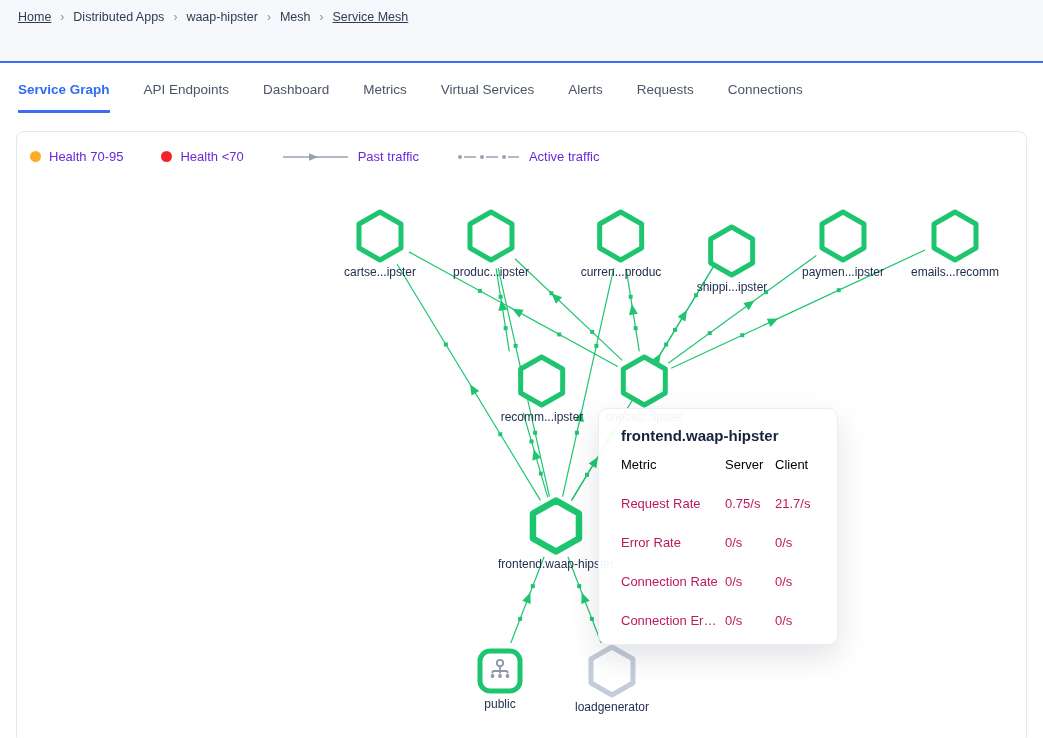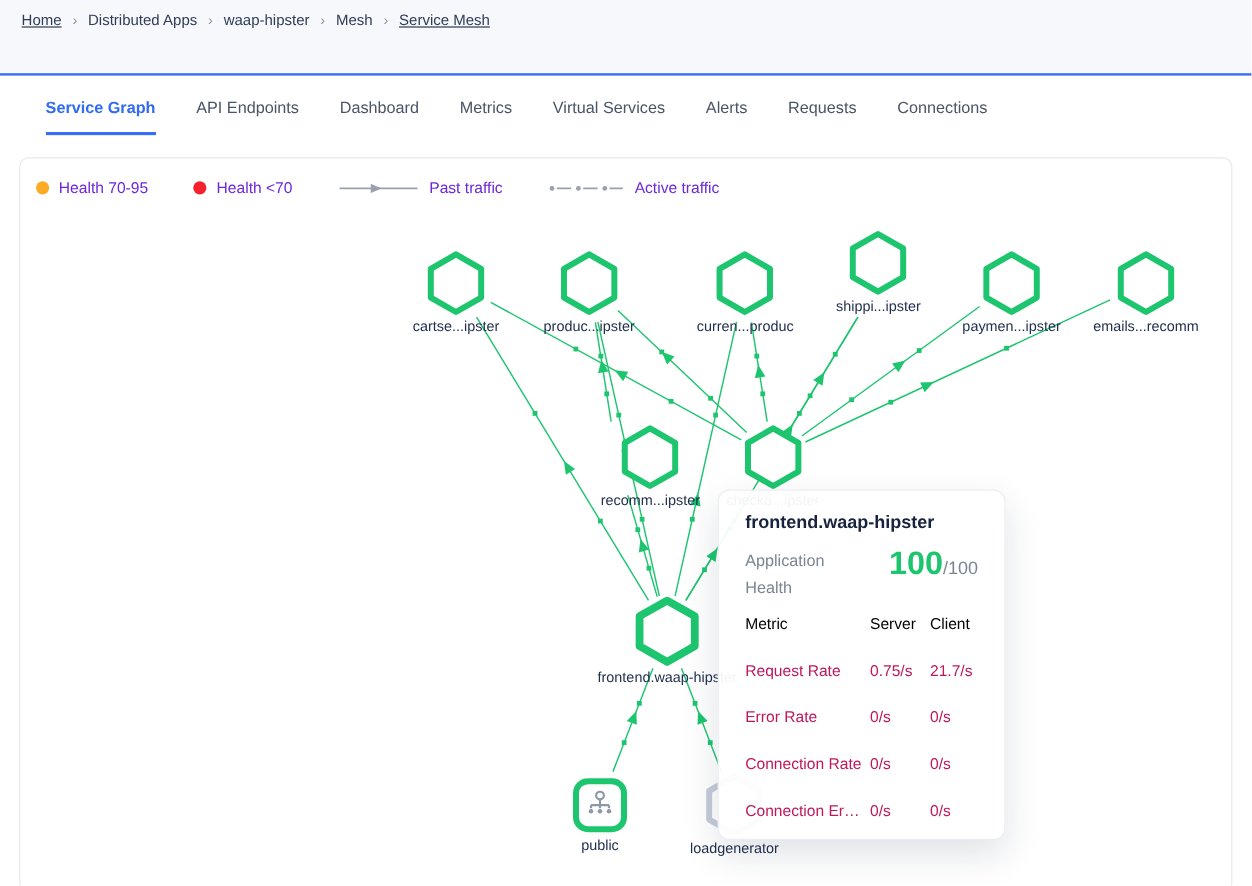--- a/index.html
+++ b/index.html
@@ -10,21 +10,21 @@
   .header { position:absolute; top:0; left:0; right:0; height:63px;
     background:#f7f8fb; border-bottom:2px solid #3b6cf4; padding:10px 0 0 18px; }
   .breadcrumb { display:flex; align-items:center; gap:9px; font-size:12.5px; color:#2e3c55; }
   .breadcrumb .crumb { cursor:default; }
   .breadcrumb .crumb.link { text-decoration:underline; cursor:pointer; }
   .breadcrumb .sep { color:#8b93a3; font-size:12px; }
   .page-title { margin-top:7px; font-size:19px; font-weight:600; color:#1b2b4d; }
 
   
   .tabs { position:absolute; top:65px; left:0; right:0; height:64px;
-    display:flex; align-items:flex-start; gap:34px; padding:17px 18px 0 18px; background:#fff;margin-left:20px; }
+    display:flex; align-items:flex-start; gap:34px; padding:17px 18px 0 18px; background:#fff; }
   .tab { font-size:13.5px; color:#4a5568; padding-bottom:13px; cursor:pointer;
     border-bottom:3px solid transparent; border-radius:1px; white-space:nowrap; }
   .tab.active { color:#2f6bf3; font-weight:700; border-bottom-color:#3b6cf4; }
 
   
   .panel { position:absolute; left:16px; right:16px; top:131px; bottom:-6px;
     background:#fff; border:1px solid #e5e9ef; border-radius:8px; }
   .legend { position:absolute; left:30px; top:149px; display:flex; align-items:center;
     gap:38px; font-size:13px; color:#6d28d9; z-index:3; }
   .legend-item { display:flex; align-items:center; gap:8px; }
@@ -187,21 +187,21 @@
         <polygon points="25,3 46,15 46,39 25,51 4,39 4,15" fill="#fff" stroke="#1ec56f" stroke-width="5" stroke-linejoin="round"></polygon>
       </svg>
       <div class="node-label">produc...ipster</div>
     </div>
     <div class="node" style="left: 621px; top: 209px;">
       <svg width="50" height="54">
         <polygon points="25,3 46,15 46,39 25,51 4,39 4,15" fill="#fff" stroke="#1ec56f" stroke-width="5" stroke-linejoin="round"></polygon>
       </svg>
       <div class="node-label">curren...produc</div>
     </div>
-    <div class="node" style="left: 732px; top: 192px; justify-content: space-between;">
+    <div class="node" style="left: 732px; top: 224px; justify-content: space-between;">
       <svg width="50" height="54">
         <polygon points="25,3 46,15 46,39 25,51 4,39 4,15" fill="#fff" stroke="#1ec56f" stroke-width="5" stroke-linejoin="round"></polygon>
       </svg>
       <div class="node-label">shippi...ipster</div>
     </div>
     <div class="node" style="left: 843px; top: 209px;">
       <svg width="50" height="54">
         <polygon points="25,3 46,15 46,39 25,51 4,39 4,15" fill="#fff" stroke="#1ec56f" stroke-width="5" stroke-linejoin="round"></polygon>
       </svg>
       <div class="node-label">paymen...ipster</div>
@@ -246,26 +246,20 @@
     <div class="node" style="left: 612px; top: 644px;">
       <svg width="50" height="54">
         <polygon points="25,3 46,15 46,39 25,51 4,39 4,15" fill="#fff" stroke="#c5ccd9" stroke-width="5" stroke-linejoin="round"></polygon>
       </svg>
       <div class="node-label">loadgenerator</div>
     </div>
   </div>
 
 <div class="tooltip">
   <div class="tt-title">frontend.waap-hipster</div>
-  <div class="tt-health">
-    <div class="tt-health-label">Application Health</div>
-    <div class="tt-health-value">
-      <span class="tt-health-num">100</span><span class="tt-health-max">/100</span>
-    </div>
-  </div>
   <div class="tt-table">
     <div class="tt-row head">
       <span class="tt-c1">Metric</span>
       <span class="tt-c2">Server</span>
       <span class="tt-c3">Client</span>
     </div>
     <div class="tt-row">
       <span class="tt-c1">Request Rate</span>
       <span class="tt-c2">0.75/s</span>
       <span class="tt-c3">21.7/s</span>

